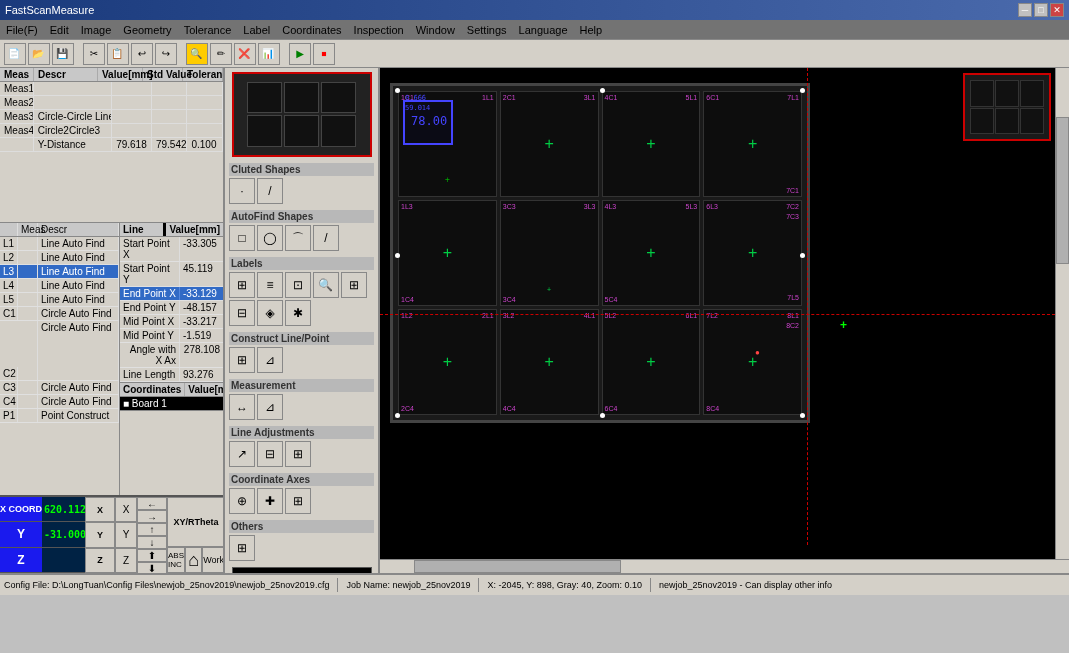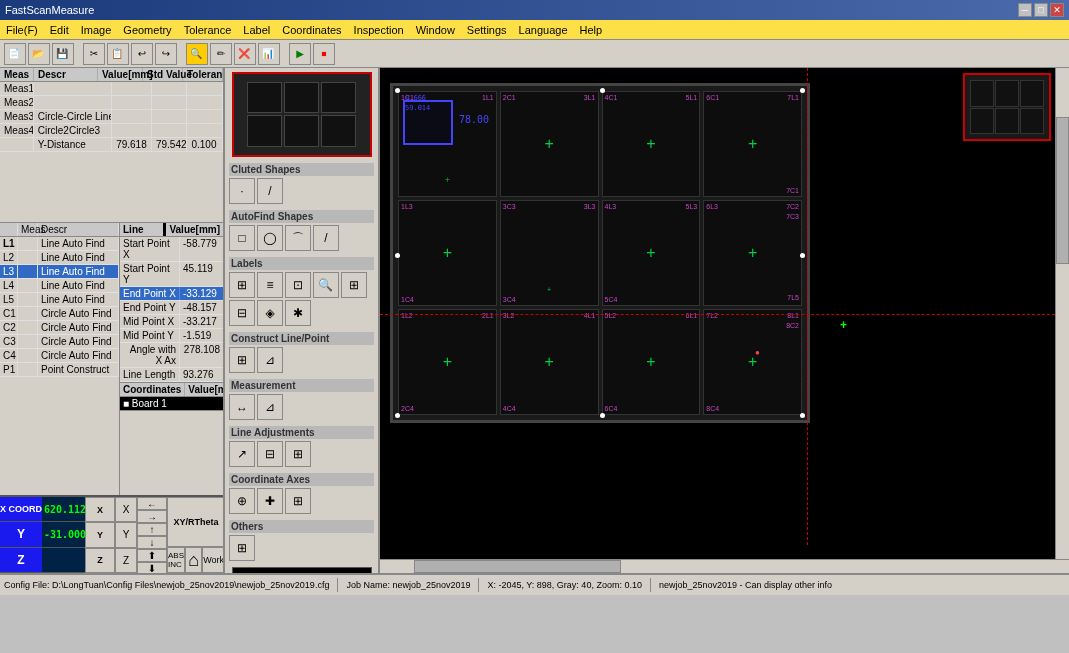--- a/index.html
+++ b/index.html
@@ -20,21 +20,21 @@
       width: 14px; height: 14px;
       background: #c0c0c0;
       border: 1px solid #888;
       font-size: 9px;
       display: flex; align-items: center; justify-content: center;
       cursor: pointer;
     }
 
     
     #menubar {
-      background: #fde047;
+      background: #737373;
       height: 20px;
       display: flex;
       align-items: center;
       border-bottom: 1px solid #888;
     }
     .menu-item {
       padding: 2px 6px;
       cursor: pointer;
       font-size: 11px;
       color: #000;
@@ -411,21 +411,21 @@
     <div id="lower-left" style="display:flex; flex:1; overflow:hidden;">
 
       <div id="feature-area" style="width:120px; border-right:1px solid #888; display:flex; flex-direction:column; overflow:hidden;">
         <div class="feature-table-header">
           <div class="feature-cell" style="width:18px;"> </div>
           <div class="feature-cell" style="width:20px;">Meas</div>
           <div class="feature-cell" style="flex:1;">Descr</div>
         </div>
         <div class="feature-rows">
           <div class="feature-row">
-            <div class="feature-cell" style="width:18px;font-weight:bold;">L1</div>
+            <div class="feature-cell" style="width:18px;">L1</div>
             <div class="feature-cell" style="width:20px;"> </div>
             <div class="feature-cell" style="flex:1;">Line Auto Find</div>
           </div>
           <div class="feature-row">
             <div class="feature-cell" style="width:18px;">L2</div>
             <div class="feature-cell" style="width:20px;"> </div>
             <div class="feature-cell" style="flex:1;">Line Auto Find</div>
           </div>
           <div class="feature-row selected" style="background:#316ac5;color:white;">
             <div class="feature-cell" style="width:18px;">L3</div>
@@ -441,21 +441,21 @@
             <div class="feature-cell" style="width:18px;">L5</div>
             <div class="feature-cell" style="width:20px;"> </div>
             <div class="feature-cell" style="flex:1;">Line Auto Find</div>
           </div>
           <div class="feature-row">
             <div class="feature-cell" style="width:18px;">C1</div>
             <div class="feature-cell" style="width:20px;"> </div>
             <div class="feature-cell" style="flex:1;">Circle Auto Find</div>
           </div>
           <div class="feature-row">
-            <div class="feature-cell" style="width:18px;">C2</div>
+            <div class="feature-cell" style="width:18px;margin-top:46px;">C2</div>
             <div class="feature-cell" style="width:20px;"> </div>
             <div class="feature-cell" style="flex:1;">Circle Auto Find</div>
           </div>
           <div class="feature-row">
             <div class="feature-cell" style="width:18px;">C3</div>
             <div class="feature-cell" style="width:20px;"> </div>
             <div class="feature-cell" style="flex:1;">Circle Auto Find</div>
           </div>
           <div class="feature-row">
             <div class="feature-cell" style="width:18px;">C4</div>
@@ -473,21 +473,21 @@
       <div id="prop-coord-area" style="flex:1; display:flex; flex-direction:column; overflow:hidden;">
 
         <div style="display:flex; background:#c8c8c8; border-bottom:1px solid #888; font-size:10px; flex-shrink:0;">
           <div style="width:60px; padding:1px 3px; border-right:3px solid #000000; font-weight:bold;">Line</div>
           <div style="flex:1; padding:1px 3px; font-weight:bold;">Value[mm]</div>
         </div>
 
         <div style="flex:0 0 auto; overflow:hidden; font-size:10px; border-bottom:1px solid #888;">
           <div style="display:flex; border-bottom:1px solid #e0e0e0;">
             <div style="width:60px; padding:1px 3px; border-right:1px solid #ddd;">Start Point X</div>
-            <div style="flex:1; padding:1px 3px;">-58.779</div>
+            <div style="flex:1; padding:1px 3px;">-33.305</div>
           </div>
           <div style="display:flex; border-bottom:1px solid #e0e0e0;">
             <div style="width:60px; padding:1px 3px; border-right:1px solid #ddd;">Start Point Y</div>
             <div style="flex:1; padding:1px 3px;">45.119</div>
           </div>
           <div style="display:flex; border-bottom:1px solid #e0e0e0; background:#316ac5; color:white;">
             <div style="width:60px; padding:1px 3px; border-right:1px solid #5588dd;">End Point X</div>
             <div style="flex:1; padding:1px 3px;">-33.129</div>
           </div>
           <div style="display:flex; border-bottom:1px solid #e0e0e0;">
@@ -685,21 +685,21 @@
 
         <div style="position:absolute; top:5px; left:5px; right:5px; bottom:5px; display:grid; grid-template-columns:repeat(4,1fr); grid-template-rows:repeat(3,1fr); gap:3px;">
 
           <div style="background:#0d0d0d; border:1px solid #333; position:relative;">
             <span style="color:#cc44cc;font-size:7px;position:absolute;top:2px;left:2px;">1C1</span>
             <span style="color:#cc44cc;font-size:7px;position:absolute;top:2px;right:2px;">1L1</span>
 
             <div style="position:absolute; top:8px; left:4px; width:50px; height:45px; border:2px solid #4444ff; background:rgba(0,0,100,0.1); z-index:2;">
               <span style="position:absolute;top:-8px;left:0;color:#4444ff;font-size:7px;font-family:monospace;">0.666</span>
               <span style="position:absolute;top:2px;left:0;color:#4444ff;font-size:7px;font-family:monospace;">59.014</span>
-              <span style="position:absolute;top:12px;left:6px;color:#4444ff;font-size:10px;font-family:monospace;margin-left:48px;">78.00</span>
+              <span style="position:absolute;top:12px;left:6px;color:#4444ff;font-size:12px;font-family:monospace;">78.00</span>
             </div>
             <span style="position:absolute;bottom:12px;left:50%;transform:translateX(-50%);color:#00aa00;font-size:8px;font-family:monospace;">+</span>
           </div>
 
           <div style="background:#0d0d0d; border:1px solid #333; position:relative;">
             <span style="color:#cc44cc;font-size:7px;position:absolute;top:2px;left:2px;">2C1</span>
             <span style="color:#cc44cc;font-size:7px;position:absolute;top:2px;right:2px;">3L1</span>
             <span style="color:#00cc44;font-size:16px;position:absolute;top:50%;left:50%;transform:translate(-50%,-50%);">+</span>
           </div>
 

